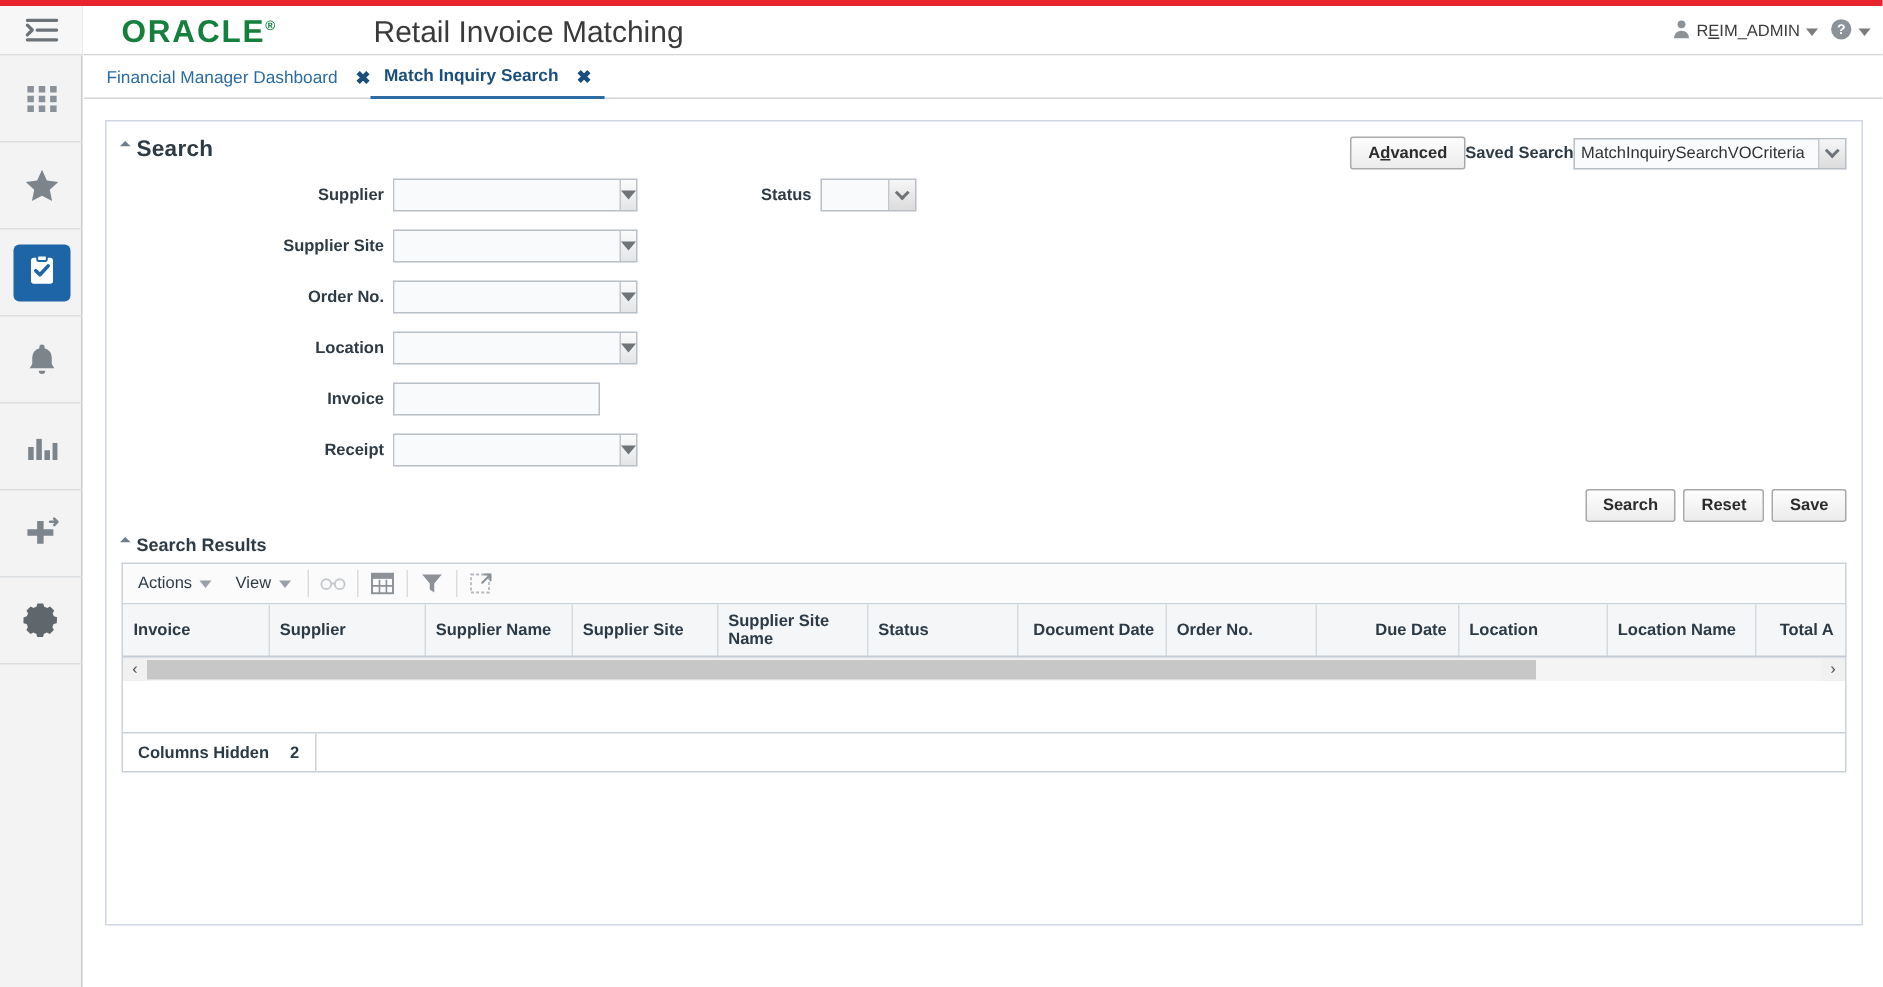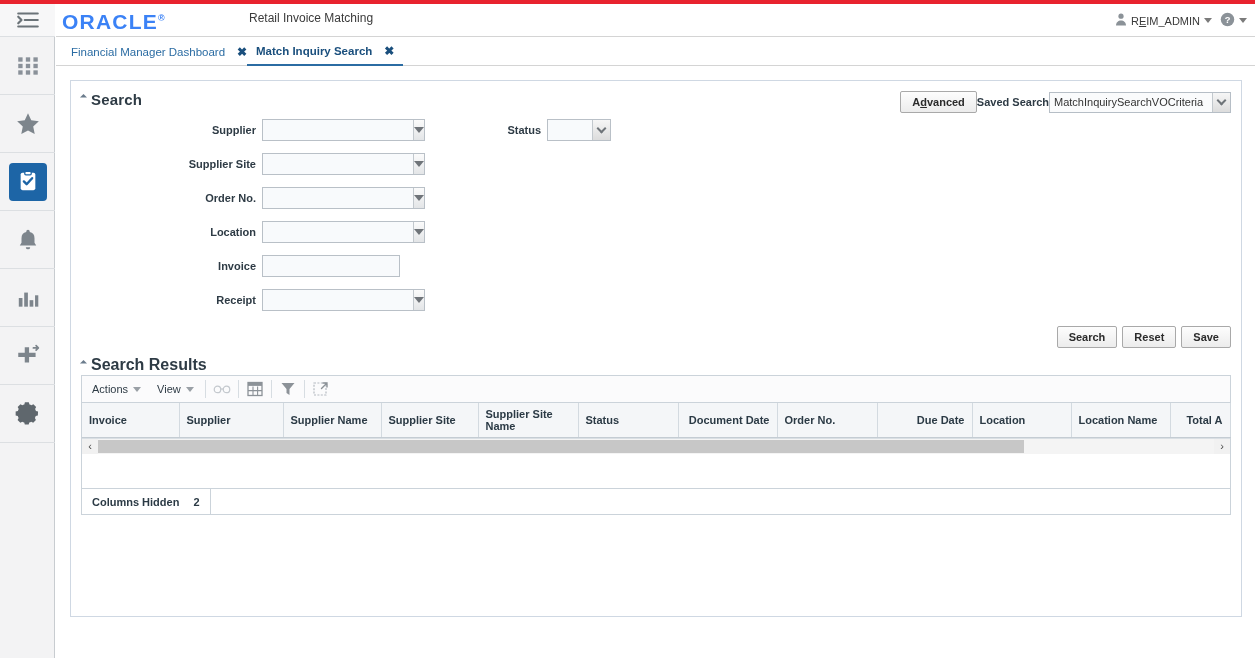--- a/index.html
+++ b/index.html
@@ -42,28 +42,28 @@
   }
 
   
   #masthead {
     position: absolute; left: 56px; top: 4px;
     width: 1199px; height: 33px;
     background: #fff;
     border-bottom: 1px solid #d4d4d4;
   }
   #oracle-logo {
-    position: absolute; left: 6px; top: 6px;
+    position: absolute; left: 25px; top: 6px;
     font-size: 21px; font-weight: bold; letter-spacing: 1.2px;
-    color: #3b82f6; font-family: "Liberation Sans", sans-serif;
+    color: #15803d; font-family: "Liberation Sans", sans-serif;
   }
   #oracle-logo sup { font-size: 9px; vertical-align: super; }
   #app-title {
     position: absolute; left: 193px; top: 7px;
-    font-size: 12px; color: #3a3a3a;
+    font-size: 20px; color: #3a3a3a;
   }
   #user-area {
     position: absolute; right: 8px; top: 8px;
     display: flex; align-items: center; gap: 4px;
     font-size: 11px; color: #3a3a3a;
   }
   #user-area .lbl { font-size: 11px; }
   #user-area .lbl u { text-decoration: underline; }
   .caret-sm {
     width: 0; height: 0;
@@ -212,21 +212,21 @@
   
   #act-row {
     position: absolute; right: 10px; top: 245px;
     display: flex; gap: 5px;
   }
 
   
   #sr-hdr {
     position: absolute; left: 10px; top: 275px;
     display: flex; align-items: center;
-    font-size: 16px; font-weight: bold; color: #2e3b45;
+    font-size: 12px; font-weight: bold; color: #2e3b45;
   }
   #results-box {
     position: absolute; left: 10px; top: 294px;
     width: 1150px; height: 140px;
     border: 1px solid #cbd3da;
     background: #fff;
   }
   #toolbar {
     height: 27px;
     background: #fbfbfc;

